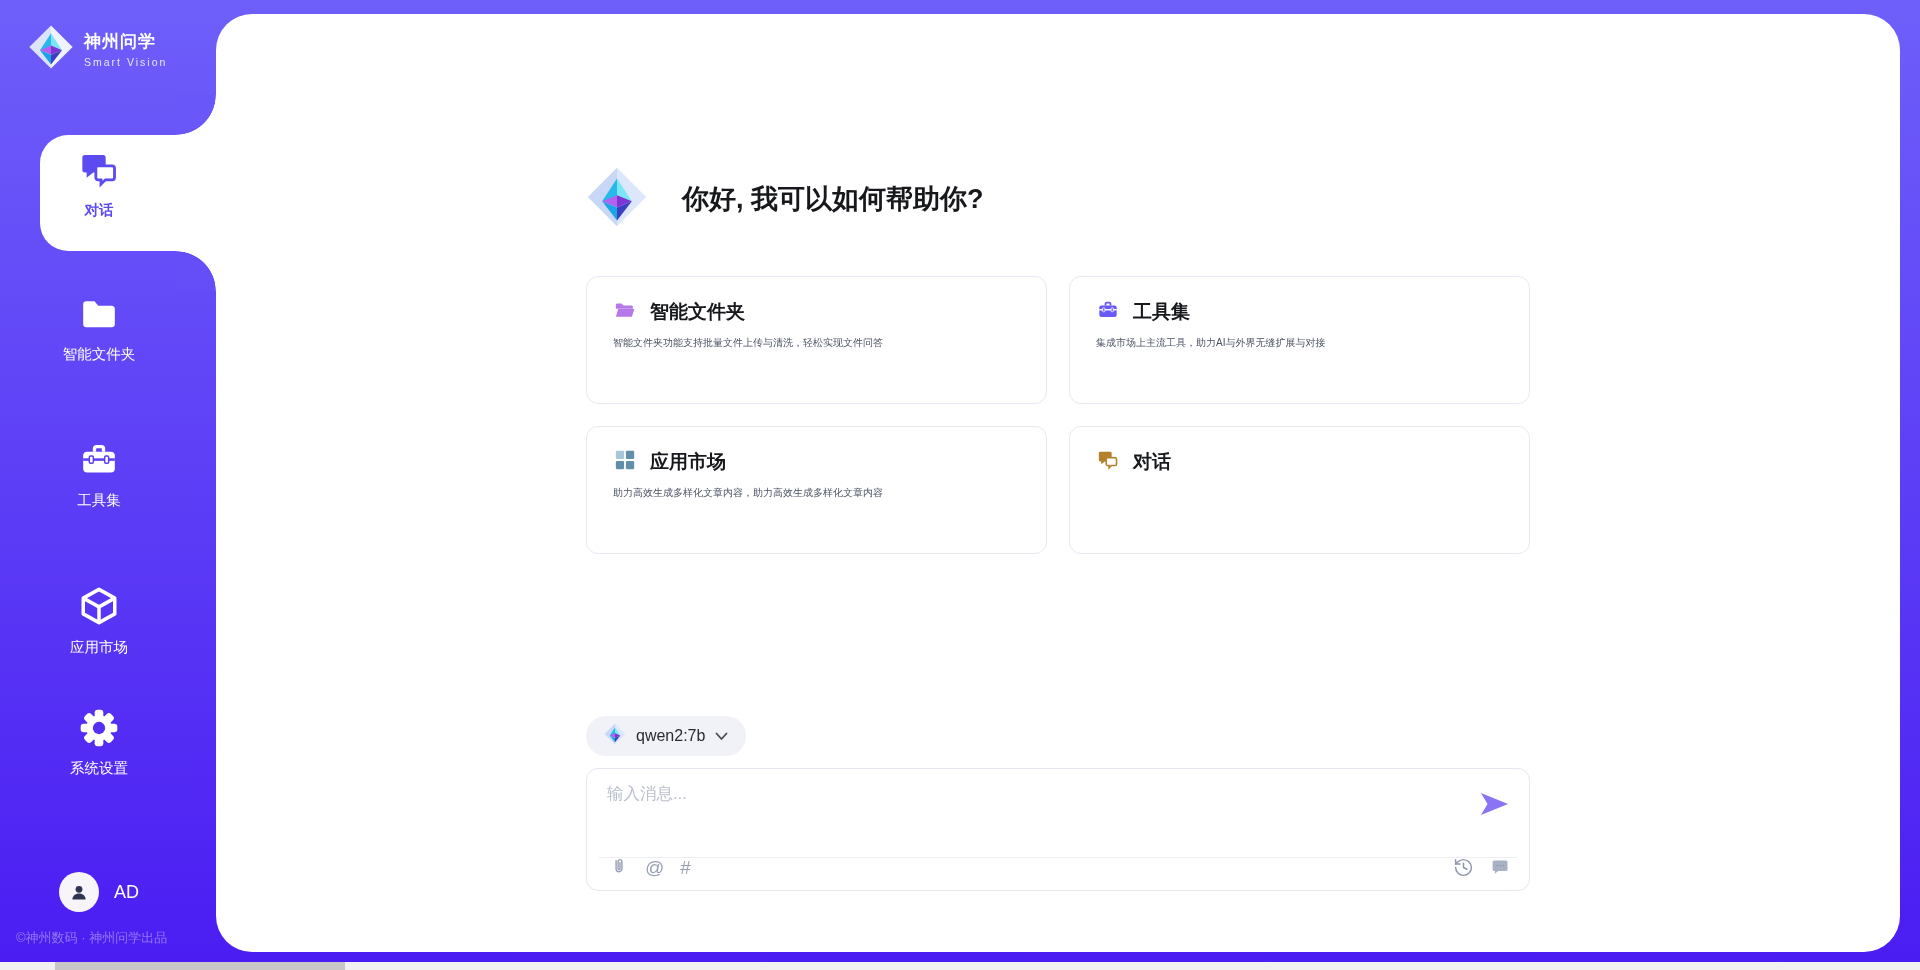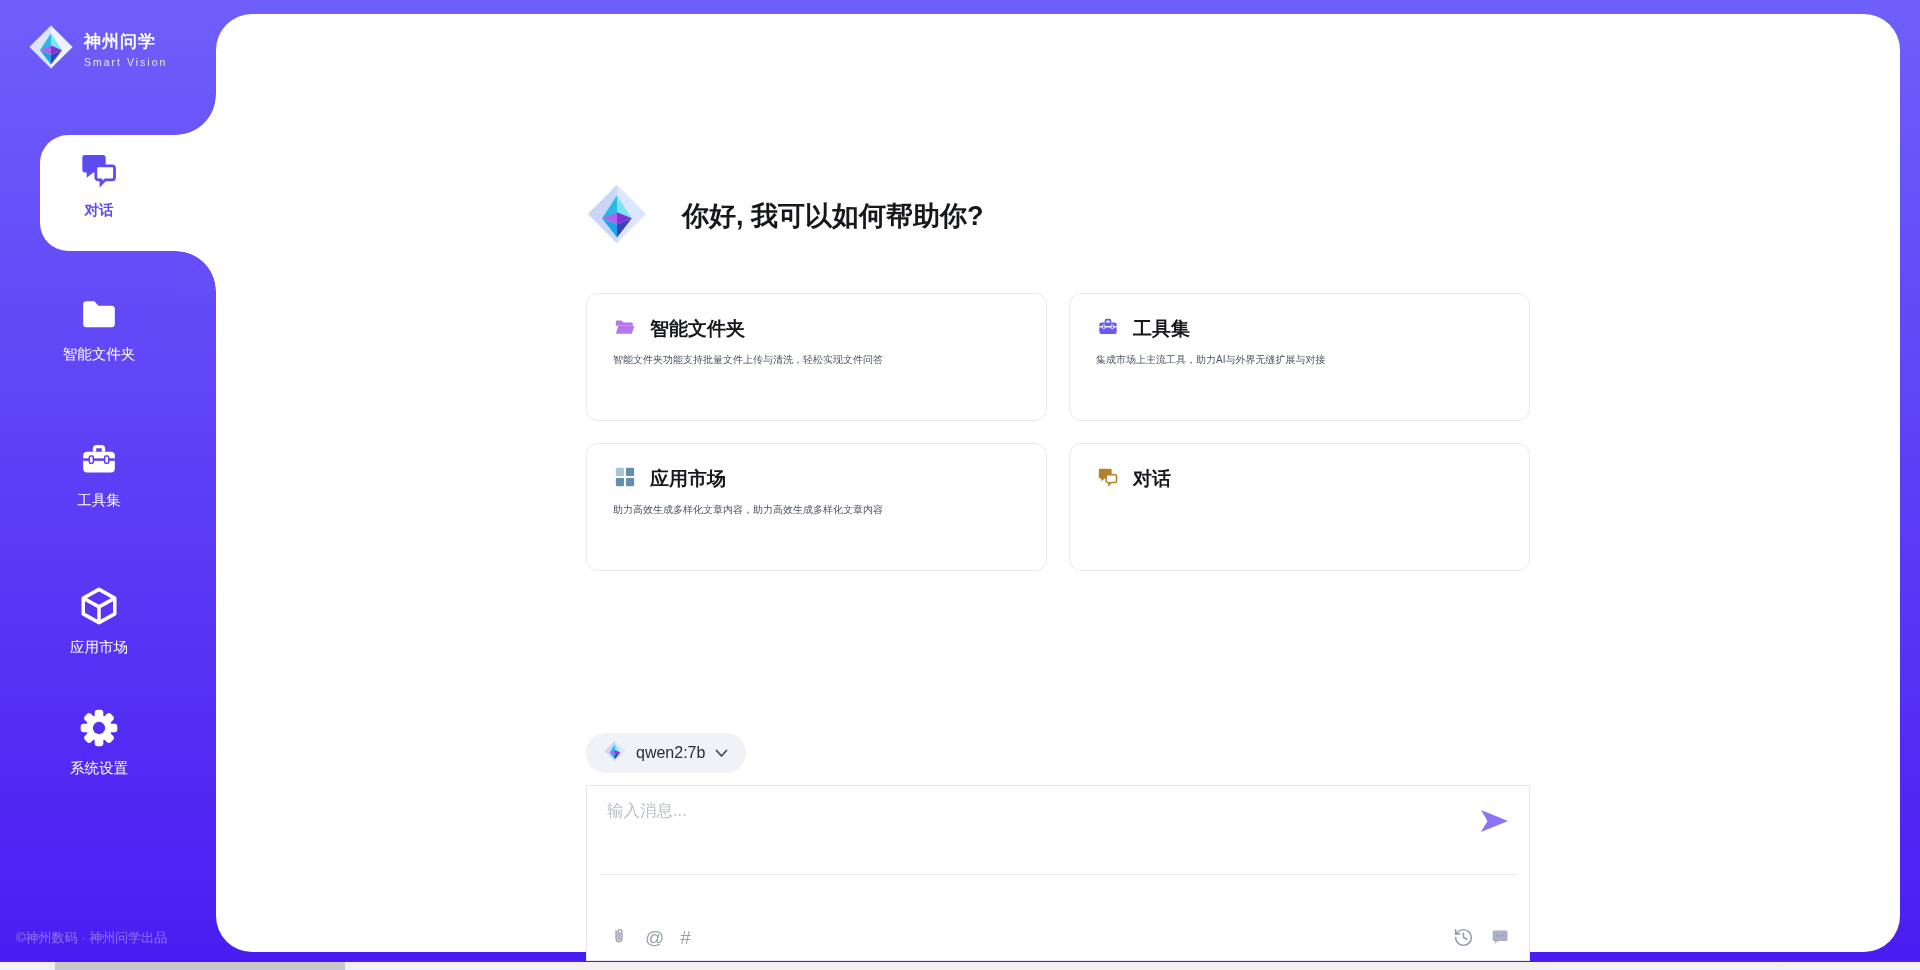--- a/index.html
+++ b/index.html
@@ -31,40 +31,40 @@
   .user-row { position:absolute; top:872px; left:0; width:198px; display:flex;
     align-items:center; justify-content:center; gap:15px; }
   .avatar { width:40px; height:40px; border-radius:50%; background:#f7f4fa;
     display:flex; align-items:center; justify-content:center; }
   .user-name { color:#fff; font-size:18px; font-weight:500; }
   .copyright { position:absolute; top:929px; left:16px; color:rgba(255,255,255,.38); font-size:13px; }
 
   
   .main { position:absolute; left:216px; top:14px; right:20px; bottom:18px;
     background:#fff; border-radius:36px; }
-  .content { position:relative; width:944px; height:100%; margin:17px auto; }
+  .content { position:relative; width:944px; height:100%; margin:0 auto; }
 
   .greeting { position:absolute; top:152px; left:0; display:flex; align-items:center; gap:34px; }
   .greeting h1 { font-size:27px; font-weight:700; color:#17181c; }
 
   .cards { position:absolute; top:262px; left:0; right:0;
     display:grid; grid-template-columns:1fr 1fr; gap:22px; }
   .card { background:#fff; border:1px solid #e7e9f2; border-radius:12px;
     padding:22px 26px; height:128px; cursor:pointer; }
   .card-head { display:flex; align-items:center; gap:13px; }
   .card-head .title { font-size:19px; font-weight:700; color:#17181c; }
   .card-desc { margin-top:10px; font-size:10px; color:#4b5263; line-height:1.65; }
 
   .model-pill { position:absolute; top:702px; left:0; height:40px; display:inline-flex;
     align-items:center; gap:10px; background:#f1f2f7; border-radius:20px;
     padding:4px 18px; cursor:pointer; }
   .model-pill .value { font-size:16px; color:#2b2b33; }
 
-  .composer { position:absolute; top:754px; left:0; right:0; height:176px;
-    border:1px solid #e4e7ef; border-radius:0; background:#fff; }
+  .composer { position:absolute; top:754px; left:0; right:0; height:123px;
+    border:1px solid #e4e7ef; border-radius:12px; background:#fff; }
   .composer textarea { position:absolute; top:14px; left:20px; right:70px; height:62px;
     border:none; outline:none; resize:none; background:transparent;
     font-family:inherit; font-size:16.5px; color:#333; }
   .composer textarea::placeholder { color:#b9bfcc; }
   .send-btn { position:absolute; right:20px; top:24px; width:28px; height:24px; cursor:pointer; }
   .composer .divider { position:absolute; top:88px; left:12px; right:12px; height:1px; background:#eceef3; }
   .tool-left { position:absolute; left:22px; bottom:12px; display:flex; align-items:center; gap:16px; }
   .tool-right { position:absolute; right:18px; bottom:12px; display:flex; align-items:center; gap:16px; }
   .glyph-btn { font-size:19px; color:#98a1b3; cursor:pointer; line-height:1; }
   .icon-btn { cursor:pointer; display:flex; align-items:center; }
@@ -153,20 +153,29 @@
           <rect x="-2.6" y="-11" width="5.2" height="22" rx="1.8" transform="rotate(90)"></rect>
           <rect x="-2.6" y="-11" width="5.2" height="22" rx="1.8" transform="rotate(135)"></rect>
           <circle r="7.6"></circle>
         </g>
         <circle r="3.7" fill="#5330f4"></circle>
       </svg>
     </span>
     <span class="label">系统设置</span>
   </div>
 
+  <div class="user-row">
+    <span class="avatar">
+      <svg width="24" height="24" viewBox="0 0 24 24">
+        <circle cx="12" cy="9.3" r="3.4" fill="#2f3550"></circle>
+        <path d="M5.4 19.5c0-3.7 3-5.9 6.6-5.9s6.6 2.2 6.6 5.9Z" fill="#2f3550"></path>
+      </svg>
+    </span>
+    <span class="user-name">AD</span>
+  </div>
 
   <div class="copyright">©神州数码 · 神州问学出品</div>
 </div>
 
 <div class="main">
   <div class="content">
 
     <div class="greeting">
       <span>
         <svg width="62" height="62" viewBox="0 0 100 100">

